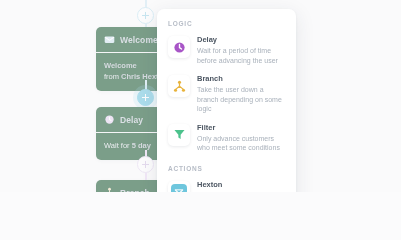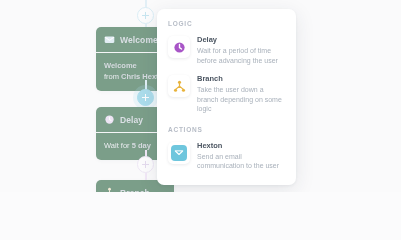--- a/index.html
+++ b/index.html
@@ -267,20 +267,31 @@
         <circle cx="3.1" cy="12.6" r="1.9" fill="#e8b33c"></circle>
         <circle cx="12.9" cy="12.6" r="1.9" fill="#e8b33c"></circle>
       </svg>
     </div>
     <div class="opt-text">
       <div class="opt-title">Branch</div>
       <div class="opt-desc">Take the user down a branch depending on some logic</div>
     </div>
   </div>
 
+  <div class="opt-row">
+    <div class="opt-icon">
+      <svg width="13" height="13" viewBox="0 0 16 16">
+        <path d="M1.8 2.6h12.4L9.4 8.3v5.1l-2.8-1.8V8.3z" fill="#4cc28c"></path>
+      </svg>
+    </div>
+    <div class="opt-text">
+      <div class="opt-title">Filter</div>
+      <div class="opt-desc">Only advance customers who meet some conditions</div>
+    </div>
+  </div>
 
   <div class="section-label second">ACTIONS</div>
 
   <div class="opt-row">
     <div class="opt-icon">
       <div class="email-tile">
         <svg width="10" height="10" viewBox="0 0 16 16">
           <path d="M2 4.6h12" stroke="#ffffff" stroke-width="1.6" stroke-linecap="round" fill="none"></path>
           <path d="M2.6 5.2L8 10.4l5.4-5.2" fill="none" stroke="#ffffff" stroke-width="1.7" stroke-linecap="round" stroke-linejoin="round"></path>
         </svg>

